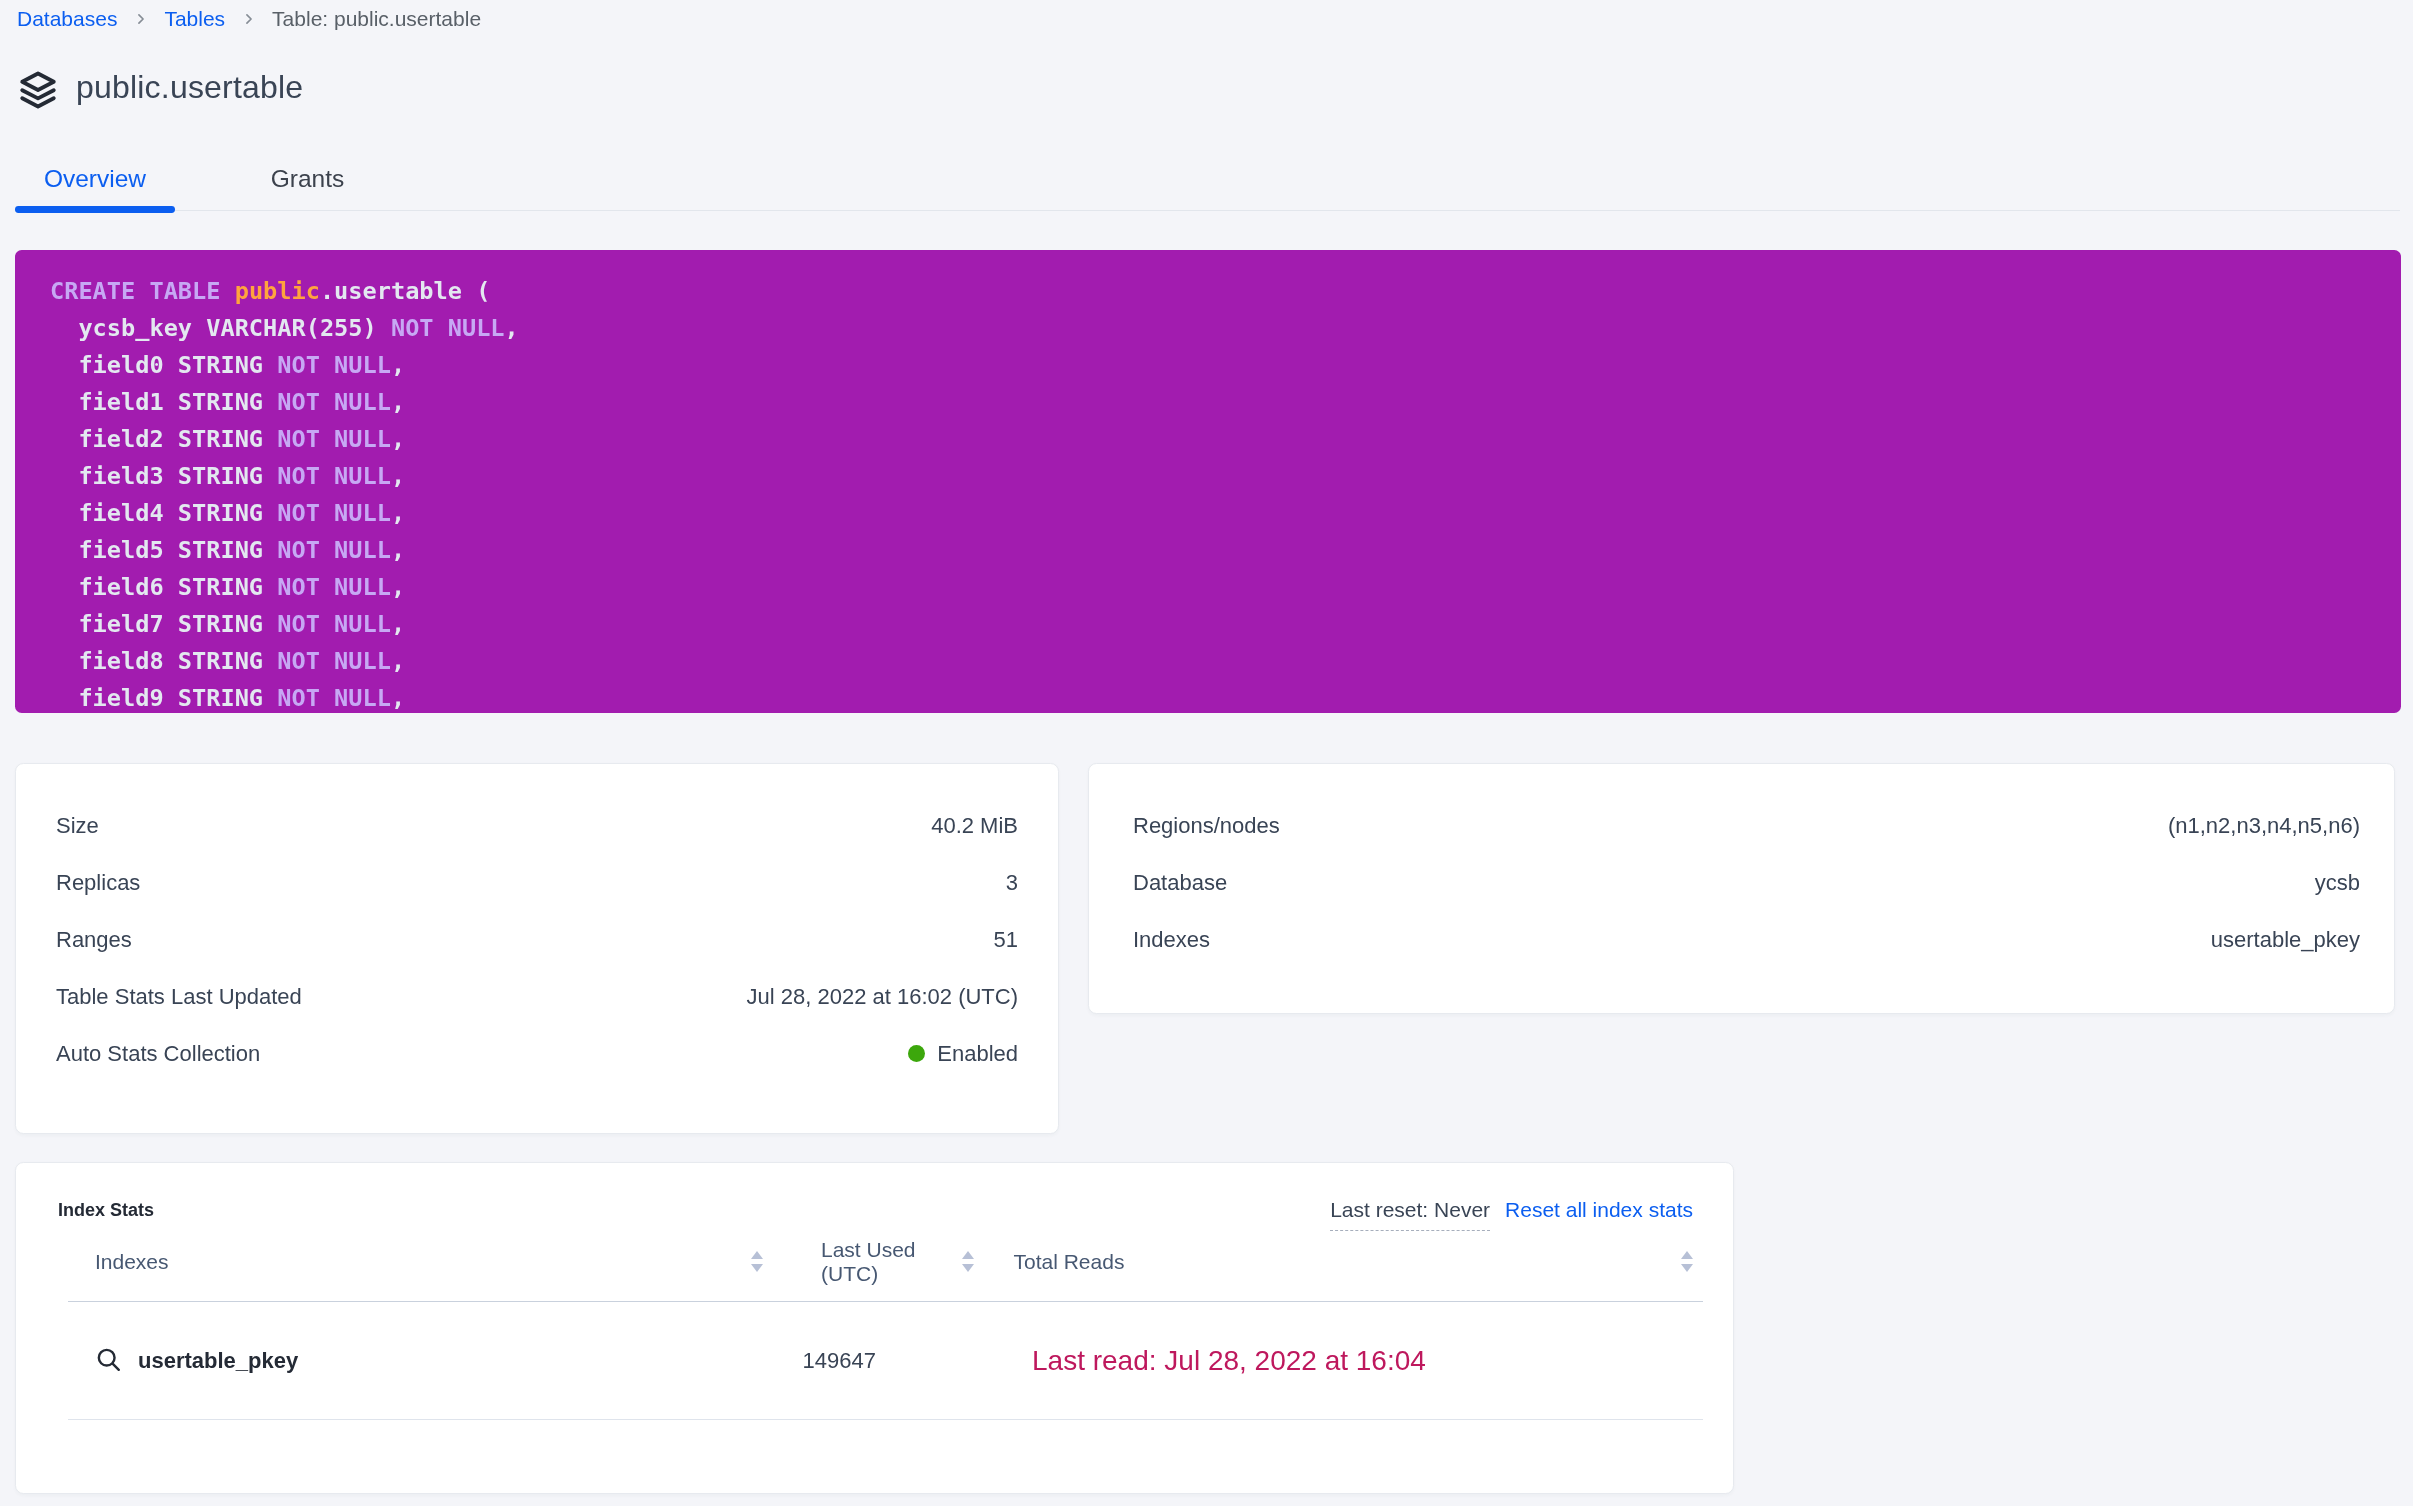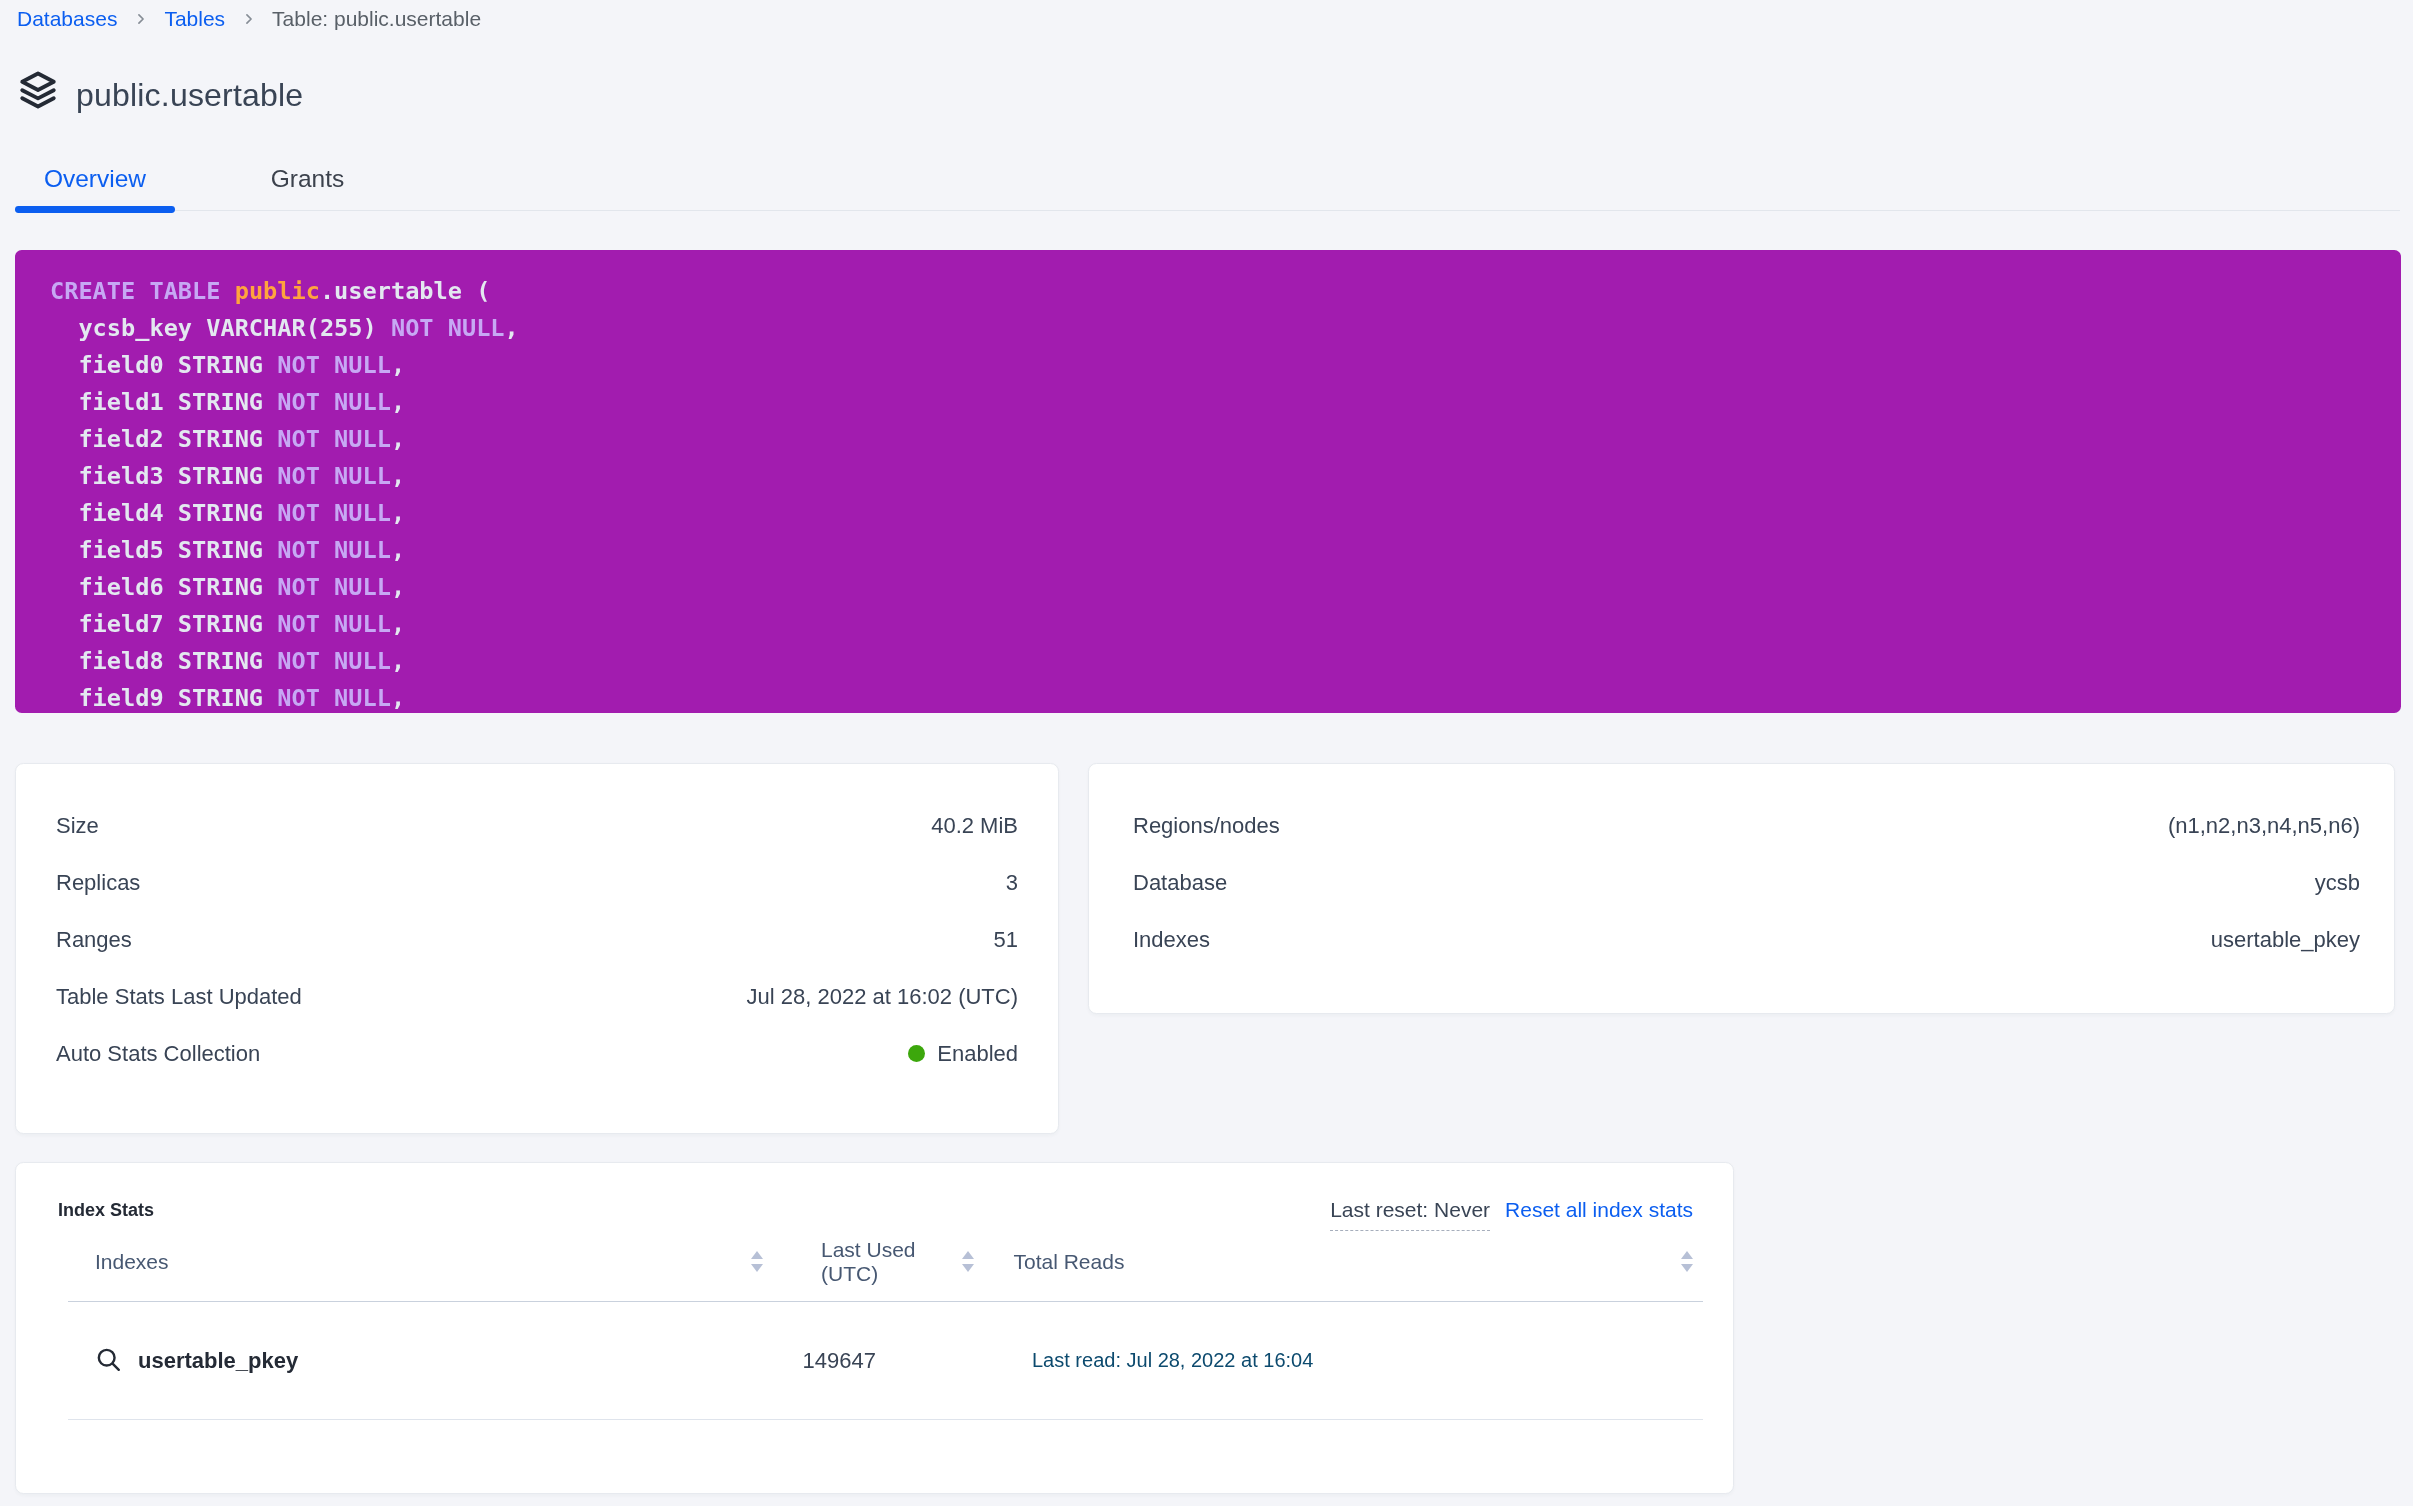--- a/index.html
+++ b/index.html
@@ -13,21 +13,21 @@
   }
   .abs { position:absolute; }
 
   
   .breadcrumb { top:6.7px; left:17px; display:flex; align-items:center; gap:13.5px; font-size:21px; }
   .crumb-link { color:#0b5ef0; cursor:pointer; }
   .crumb-current { color:#596068; }
   .crumb-sep { display:flex; align-items:center; }
 
   
-  .title-row { top:69px; left:17px; display:flex; align-items:flex-end; gap:17px; }
+  .title-row { top:69px; left:17px; display:flex; align-items:flex-start; gap:17px; }
   .page-title { font-size:32px; font-weight:500; color:#394455; letter-spacing:0.2px; }
 
   
   .tabs { top:160px; left:15px; right:12.6px; height:53px; }
   .tabs-inner { display:flex; height:100%; }
   .tab { font-size:24.5px; line-height:37px; text-align:center; cursor:pointer; }
   .tab-active { width:160px; color:#0b5ef0; font-weight:500; }
   .tab-inactive { color:#3c424d; font-weight:400; margin-left:82px; width:101px; }
   .tabs-rule { position:absolute; left:0; right:0; bottom:1.7px; height:1.7px; background:#e2e6ec; }
   .tabs-active-bar { position:absolute; left:0; bottom:0; width:160px; height:6.7px; border-radius:3.4px; background:#0b5ef0; z-index:2; }
@@ -77,21 +77,21 @@
   .th-c2 { padding-left:29.5px; }
   .th-c3 { padding-left:48px; }
   .sort { display:flex; flex-direction:column; gap:4.2px; margin-right:10px; }
   .sort .tri-up { width:0; height:0; border-left:6.7px solid transparent; border-right:6.7px solid transparent; border-bottom:8.4px solid #b7c0d6; }
   .sort .tri-down { width:0; height:0; border-left:6.7px solid transparent; border-right:6.7px solid transparent; border-top:8.4px solid #b7c0d6; }
 
   .idx-data-row { height:118px; border-bottom:1.7px solid #dfe4ec; }
   .td-c1 { padding-left:26px; display:flex; align-items:center; gap:15px; }
   .idx-name { font-size:22px; font-weight:700; color:#242a35; cursor:pointer; }
   .td-c2 { padding-left:29.5px; font-size:22px; color:#394455; }
-  .td-c3 { padding-left:48px; font-size:20px; color:#0c4a6e; }
+  .td-c3 { padding-left:48px; font-size:28px; color:#be185d; }
 </style>
 </head>
 <body>
 
 <nav class="abs breadcrumb">
   <span class="crumb-link">Databases</span>
   <span class="crumb-sep">
     <svg width="20" height="20" viewBox="0 0 24 24" fill="none" stroke="#868d96" stroke-width="2" stroke-linecap="round" stroke-linejoin="round">
         <polyline points="9.5 7 14.5 12 9.5 17"></polyline>
       </svg>

